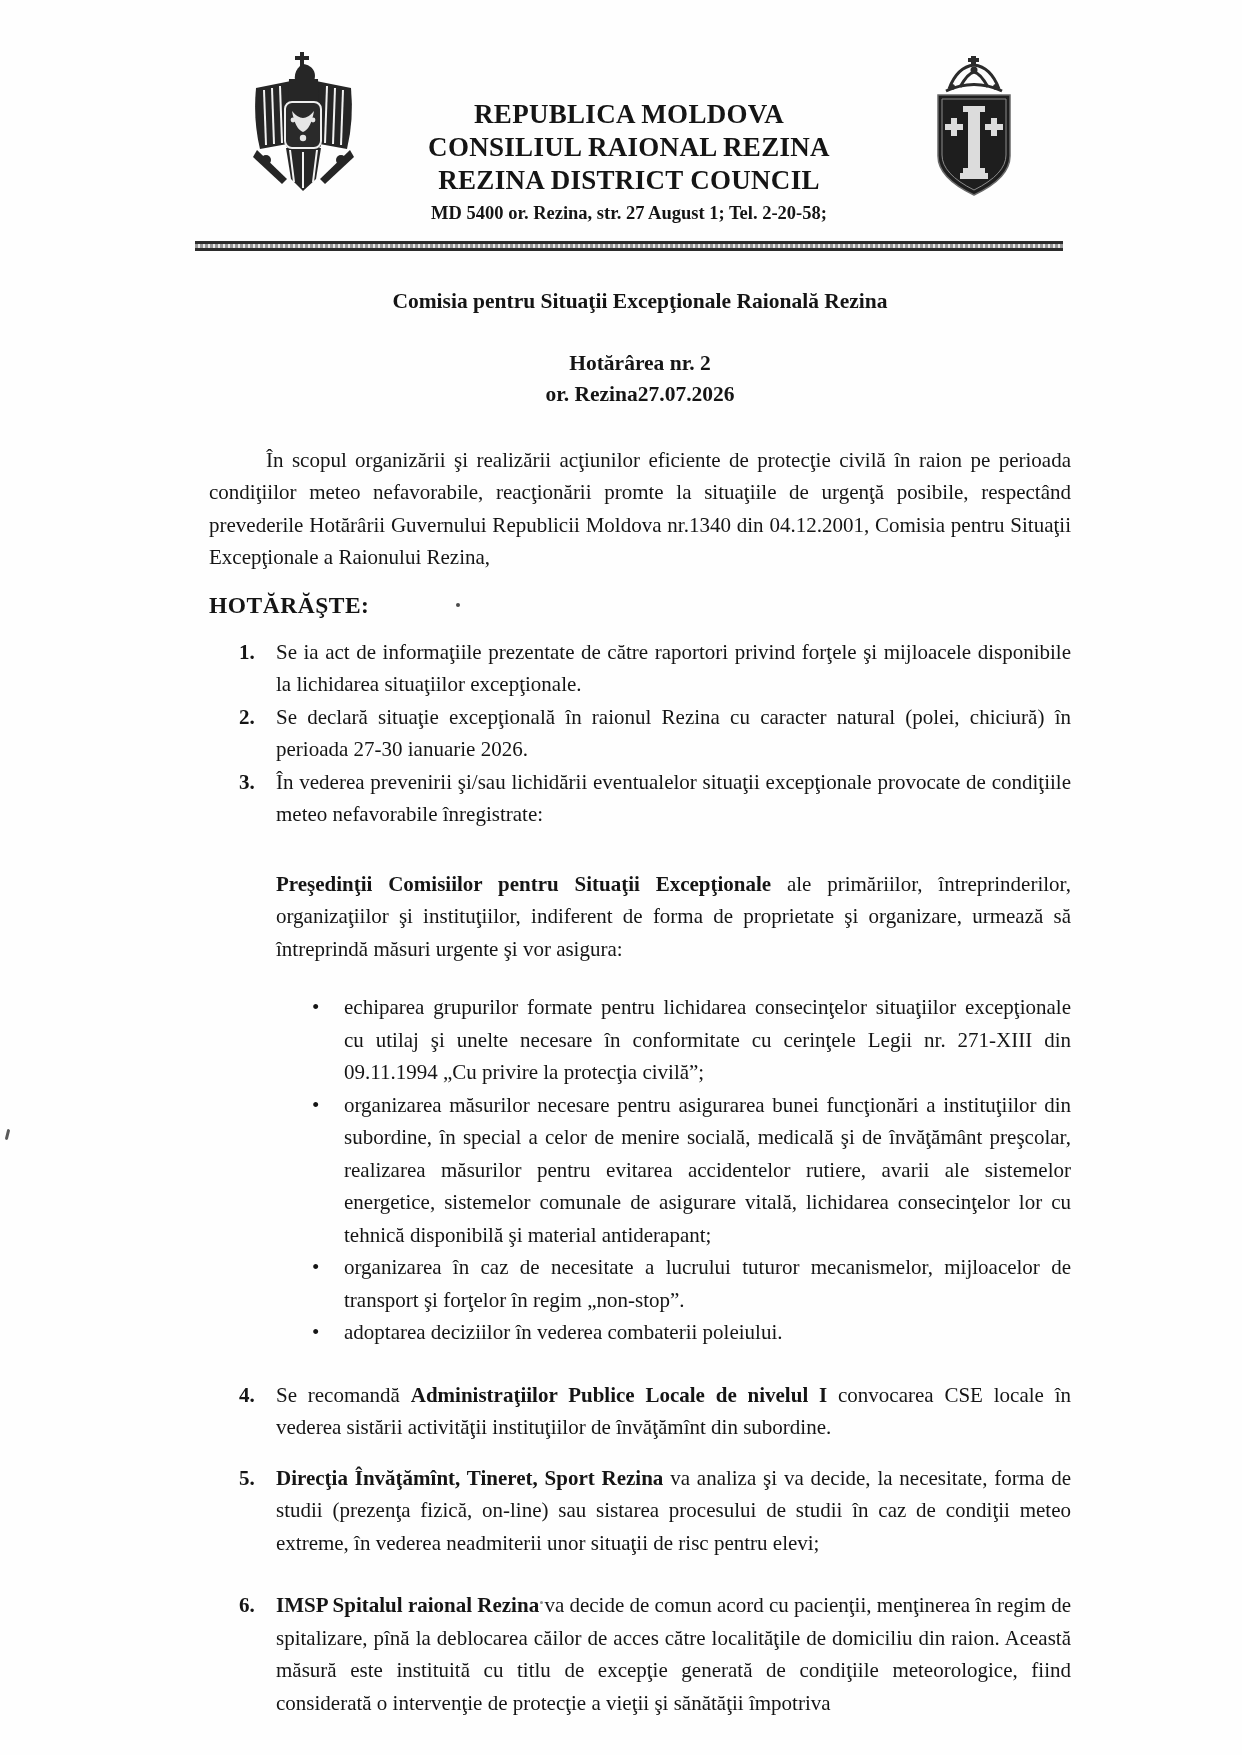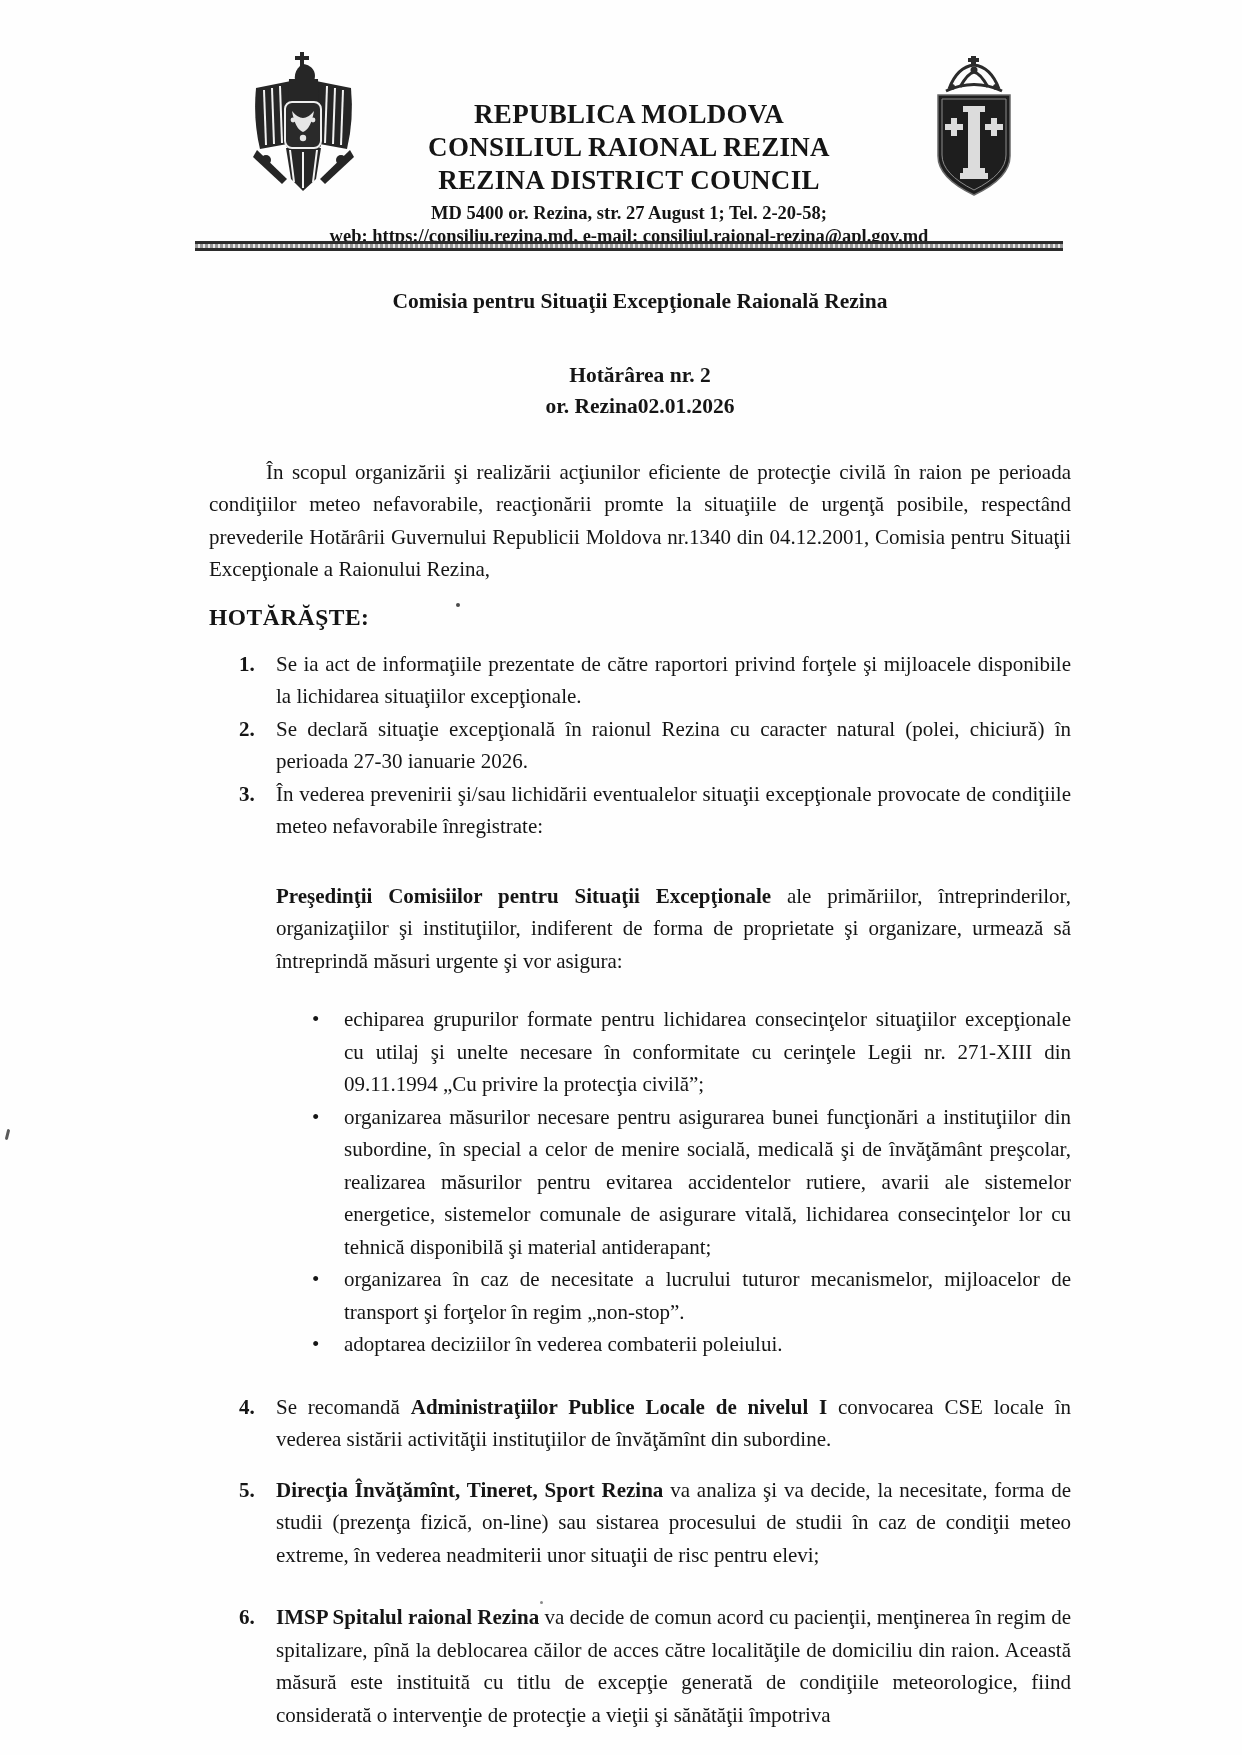--- a/index.html
+++ b/index.html
@@ -22,21 +22,21 @@
 
   .rule {
     position:absolute; left:195px; top:241px; width:868px; height:10px;
     border-top:3px solid #2c2c2c; border-bottom:3.5px solid #2c2c2c;
     background:repeating-linear-gradient(90deg,#9a9a9a 0 3px,#e9e9e9 3px 5px);
   }
 
   
   .doc { position:absolute; left:209px; top:287px; width:862px; font-size:21px; line-height:32.5px; }
   .commission { font-size:21.5px; font-weight:700; text-align:center; line-height:28px; }
-  .decision   { font-size:21.5px; font-weight:700; text-align:center; margin-top:46px; line-height:28px; }
+  .decision   { font-size:21.5px; font-weight:700; text-align:center; margin-top:34px; line-height:28px; }
   .placedate  { display:flex; justify-content:center; font-weight:700; font-size:21.5px; margin-top:1px; }
   .intro { margin-top:33px; text-align:justify; text-indent:57px; }
   .decides { font-size:23.5px; font-weight:700; text-align:left; margin-top:15px; line-height:32px; letter-spacing:0.5px; }
 
   .olist { margin-top:15px; }
   .oitem { position:relative; padding-left:67px; }
   .onum  { position:absolute; left:30px; top:0; font-weight:700; }
   .otext { text-align:justify; }
   .mt-a  { margin-top:30px; }
   .mt-b  { margin-top:18px; }
@@ -91,21 +91,20 @@
       <circle cx="57" cy="88" r="3.2" fill="#e6e6e6"></circle>
       <circle cx="47" cy="70" r="2.4" fill="#e6e6e6"></circle>
         <circle cx="67" cy="70" r="2.4" fill="#e6e6e6"></circle>
     </svg>
 
     <div class="header-text">
       <div class="org-line">REPUBLICA MOLDOVA</div>
       <div class="org-line">CONSILIUL RAIONAL REZINA</div>
       <div class="org-line">REZINA DISTRICT COUNCIL</div>
       <div class="addr-line">MD 5400 or. Rezina, str. 27 August 1; Tel. 2-20-58;</div>
-      <div class="web-line"><span>web: </span><span class="ulink">https://consiliu.rezina.md</span><span>, e-mail: </span><span class="ulink">consiliul.raional-rezina@apl.gov.md</span></div>
     </div>
 
     <svg class="emblem-right" width="96" height="145" viewBox="0 0 96 145" aria-hidden="true">
       <g fill="none" stroke="#2b2b2b" stroke-width="3">
         <path d="M20 35 Q48 22 76 35"></path>
         <path d="M23 33 Q31 11 48 9 Q65 11 73 33"></path>
         <path d="M34 31 Q42 17 48 16 Q54 17 62 31"></path>
       </g>
       <rect x="45" y="0" width="5" height="9" fill="#2b2b2b"></rect>
       <rect x="42" y="2" width="11" height="4" fill="#2b2b2b"></rect>
@@ -129,21 +128,21 @@
 
   <div class="rule"></div>
 
   <main class="doc">
 
     <h1 class="commission">Comisia pentru Situaţii Excepţionale Raională Rezina</h1>
     <h2 class="decision">Hotărârea nr. 2</h2>
 
     <div class="placedate">
       <span>or. Rezina</span>
-      <span>02.01.2026</span>
+      <span>27.07.2026</span>
     </div>
 
     <p class="intro">În scopul organizării şi realizării acţiunilor eficiente de protecţie civilă în raion pe perioada condiţiilor meteo nefavorabile, reacţionării promte la situaţiile de urgenţă posibile, respectând prevederile Hotărârii Guvernului Republicii Moldova nr.1340 din 04.12.2001, Comisia pentru Situaţii Excepţionale a Raionului Rezina,</p>
 
     <h3 class="decides">HOTĂRĂŞTE:</h3>
 
     <div class="olist">
 
       <div class="oitem">
         <span class="onum">1.</span>

